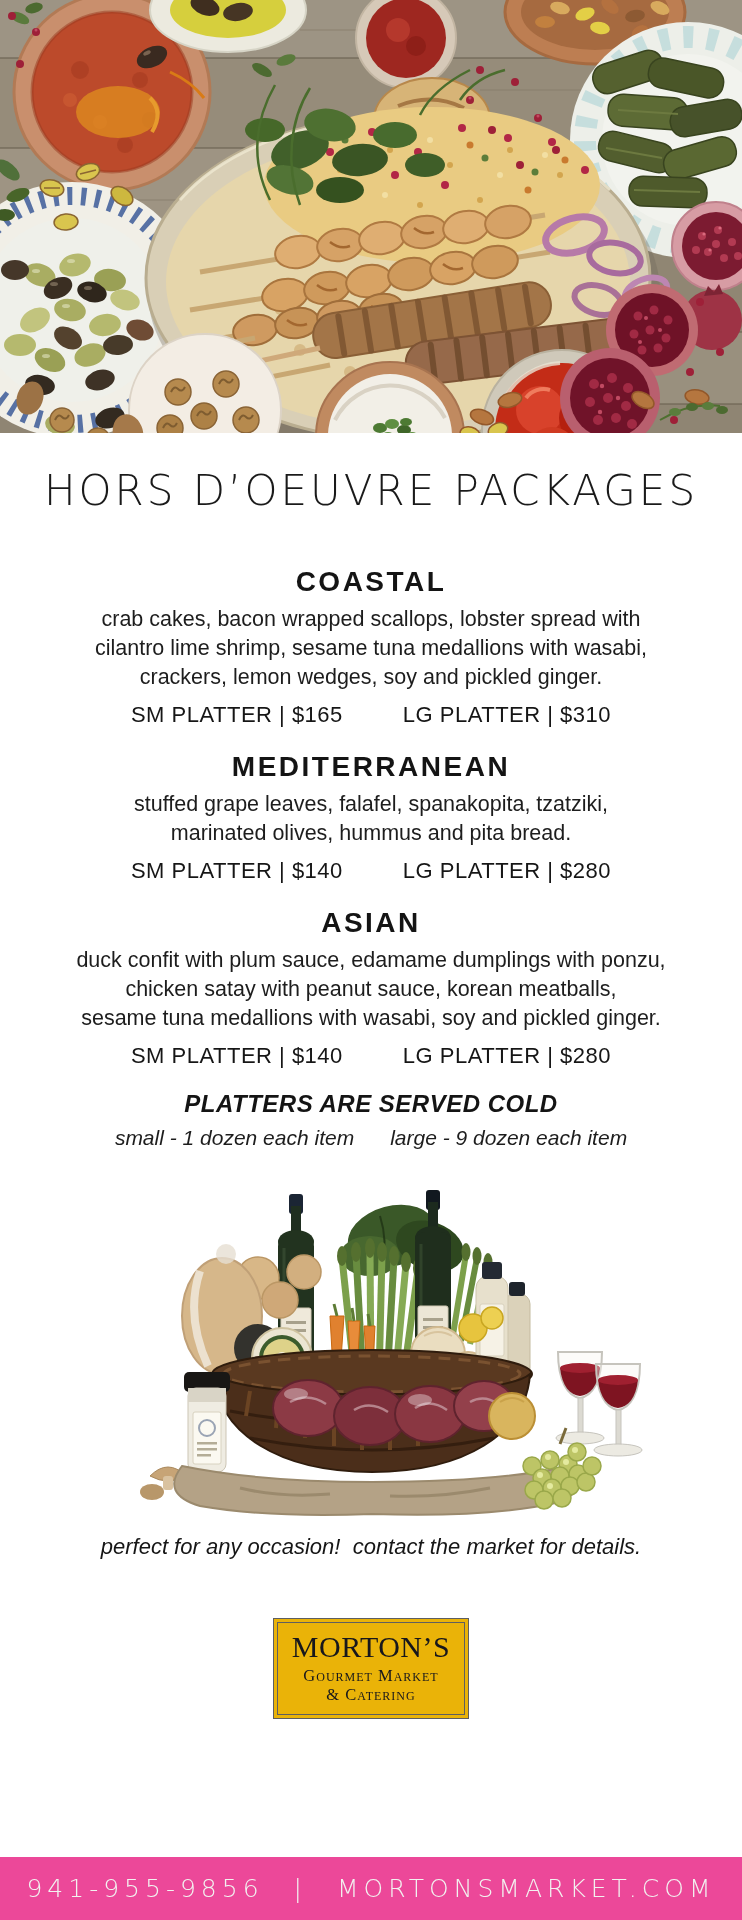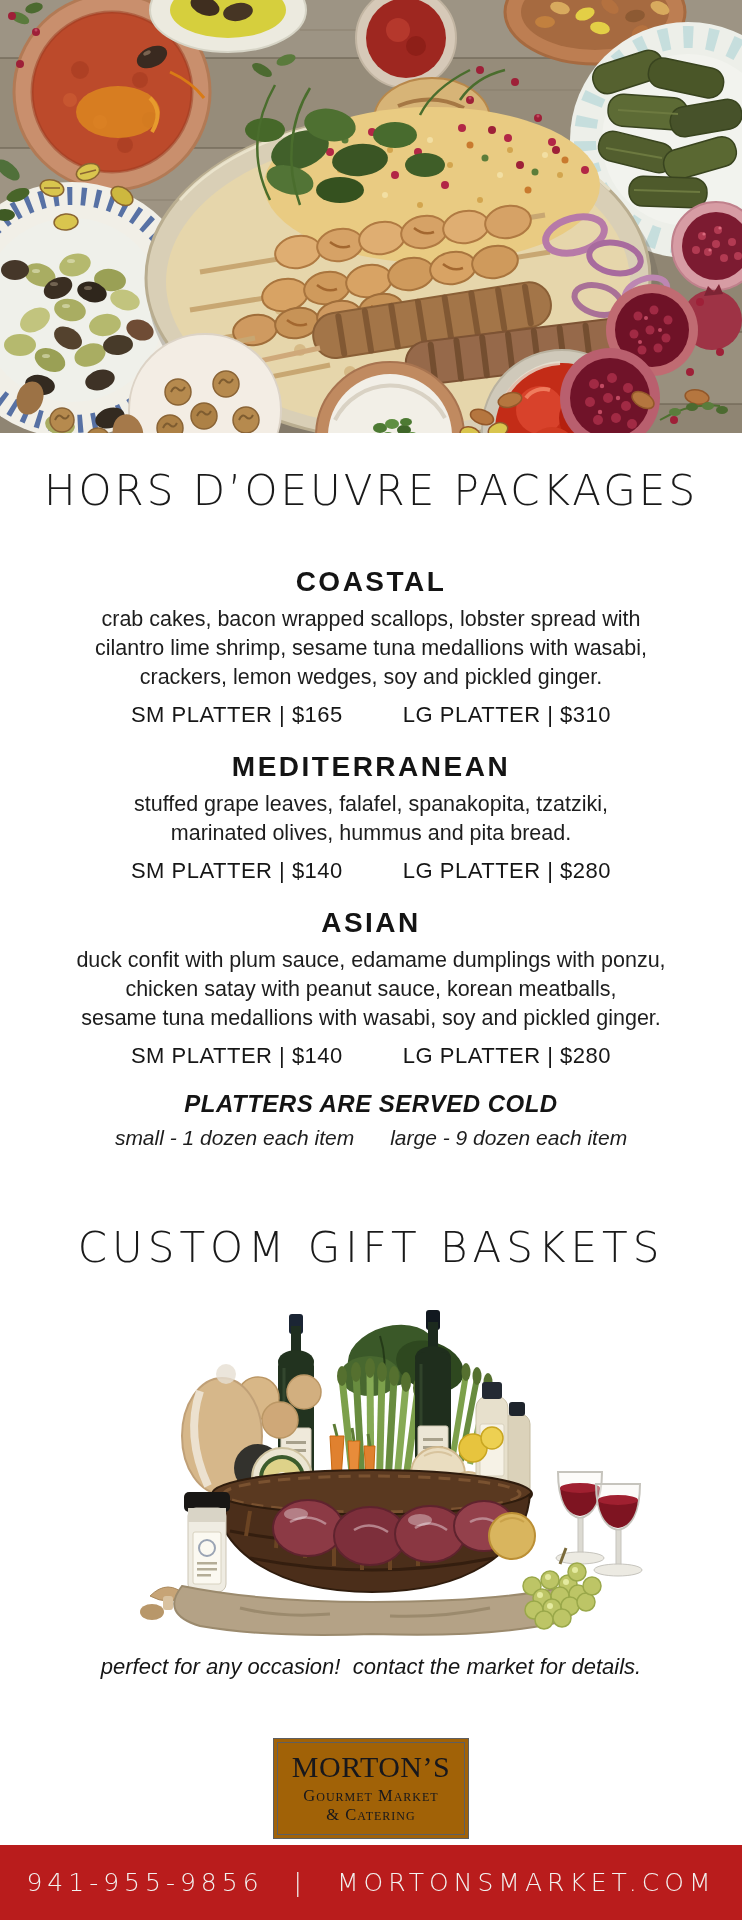--- a/index.html
+++ b/index.html
@@ -16,27 +16,27 @@
   .desc{font-size:21.5px;line-height:29px;text-align:center;color:#1d1d1d;}
   .price-row{display:flex;justify-content:center;gap:60px;font-size:22px;line-height:26px;
              letter-spacing:0.5px;margin-top:10px;color:#161616;}
   .cold-note{font-size:24px;line-height:30px;font-weight:bold;font-style:italic;
              letter-spacing:0.5px;text-align:center;margin-top:20px;color:#141414;}
   .dozen-row{display:flex;justify-content:center;gap:36px;font-size:21px;line-height:29px;
              font-style:italic;margin-top:4px;color:#1d1d1d;}
   .basket{display:block;width:520px;height:340px;margin:24px 0 0 130px;}
   .tagline{font-size:22px;line-height:30px;font-style:italic;text-align:center;
            margin-top:16px;white-space:pre-wrap;color:#161616;}
-  .logo-outer{width:188px;margin:56px auto 0;border:1px solid #5e5e60;padding:3px;background:#a16207;}
+  .logo-outer{width:188px;margin:56px auto 0;border:1px solid #5e5e60;padding:3px;background:#eab308;}
   .logo-inner{border:1px solid #5e5e60;text-align:center;padding:8px 4px 10px;
               font-family:"Liberation Serif",serif;color:#17171c;}
   .logo-name{font-size:30px;line-height:32px;letter-spacing:0.5px;}
   .logo-sub{font-variant:small-caps;font-size:16.5px;line-height:19px;letter-spacing:1px;margin-top:3px;}
   .logo-sub2{font-variant:small-caps;font-size:16.5px;line-height:19px;letter-spacing:1px;}
-  .footer{position:absolute;left:0;right:0;bottom:0;height:75px;background:#b91c1c;
+  .footer{position:absolute;left:0;right:0;bottom:0;height:63px;background:#ec4899;
           display:flex;align-items:center;justify-content:center;gap:30px;}
   .footer span{font-family:"DejaVu Sans","Liberation Sans",sans-serif;font-weight:200;
                color:#f2f2f0;font-size:25px;letter-spacing:5px;}
 </style>
 </head>
 <body>
 
 <div class="page">
 
   <svg class="hero" viewBox="0 0 742 433" role="img" xmlns="http://www.w3.org/2000/svg" aria-label="mediterranean appetizer spread on wooden table with kebab platter, olives, dips and pomegranate">
@@ -535,21 +535,20 @@
       <span>LG PLATTER | $280</span>
     </div>
   </section>
 
   <div class="cold-note">PLATTERS ARE SERVED COLD</div>
   <div class="dozen-row">
     <span>small - 1 dozen each item</span>
     <span>large - 9 dozen each item</span>
   </div>
 
-  <h1 class="big-title gift-title">CUSTOM GIFT BASKETS</h1>
 
   <svg class="basket" viewBox="0 0 520 340" role="img" xmlns="http://www.w3.org/2000/svg" aria-label="gift basket with wine bottles, asparagus, carrots, steaks, grapes and wine glasses">
 
     <g>
       <ellipse cx="262" cy="60" rx="45" ry="30" fill="#3a5828" transform="rotate(-15 262 60)"></ellipse>
       <ellipse cx="300" cy="70" rx="35" ry="24" fill="#2e481f" transform="rotate(20 300 70)"></ellipse>
       <ellipse cx="240" cy="80" rx="30" ry="20" fill="#48682f"></ellipse>
       <path d="M250,40 q8,25 2,50" fill="none" stroke="#243a18" stroke-width="2"></path>
     </g>
 

